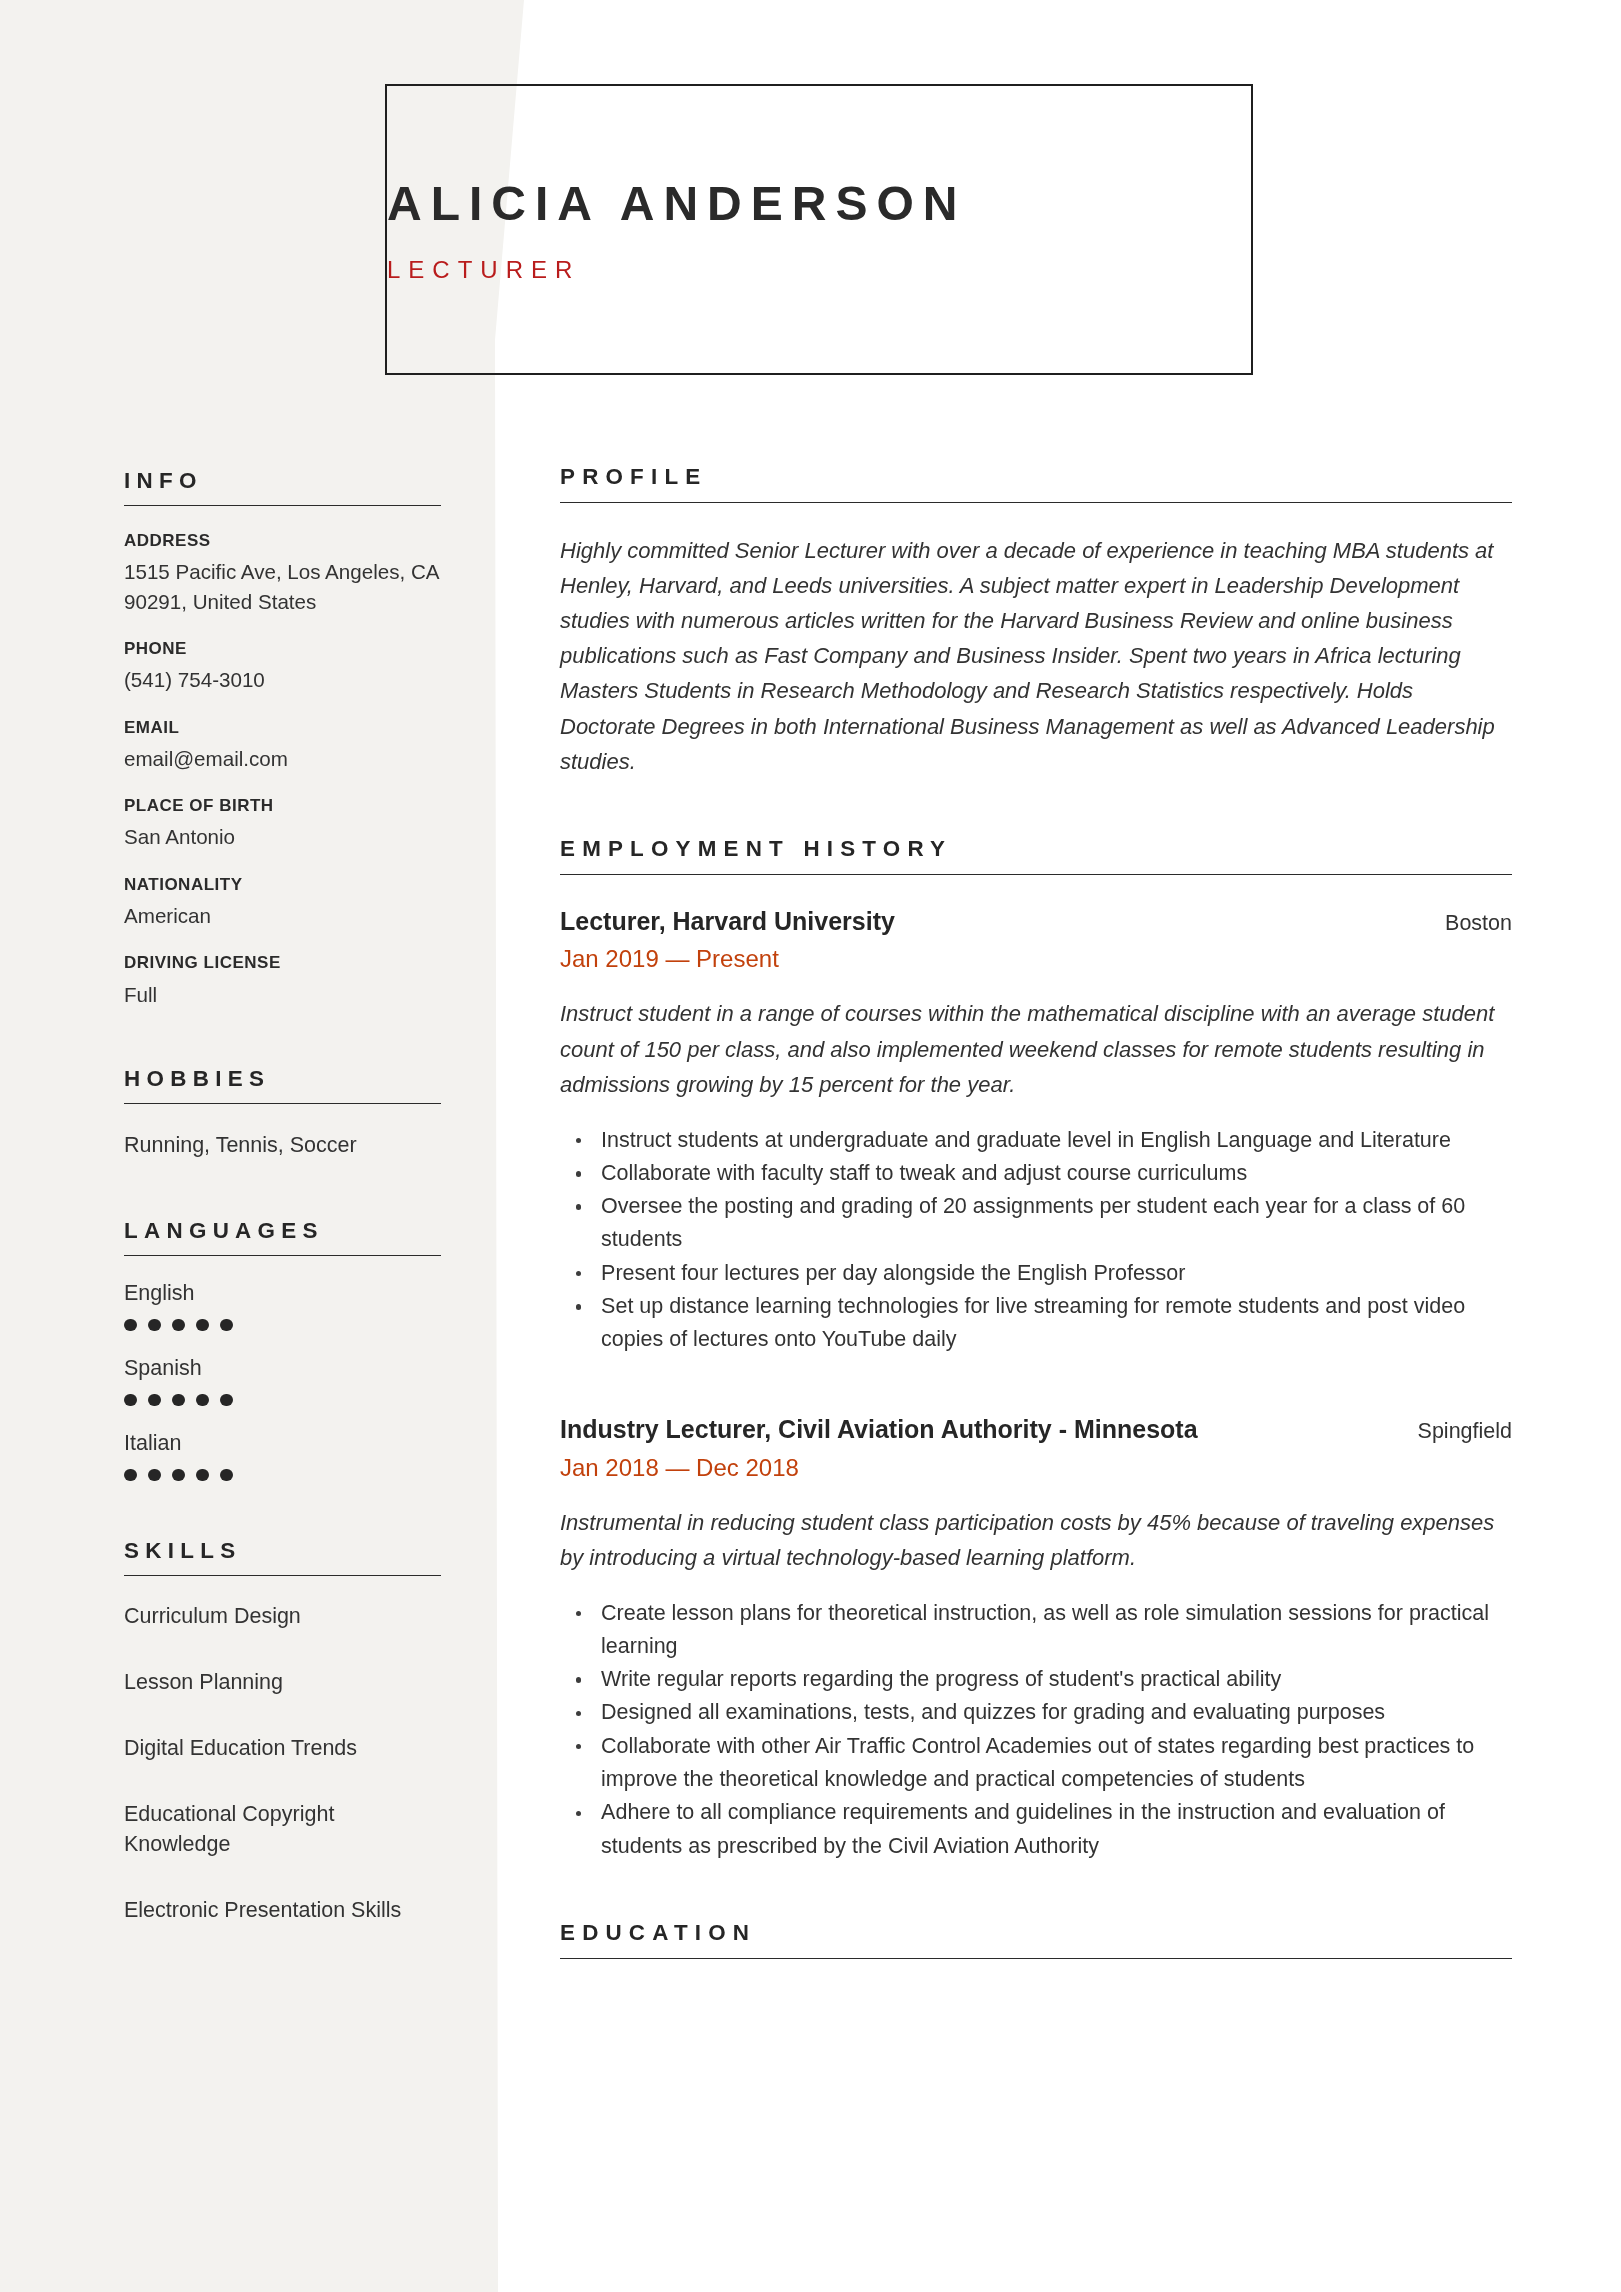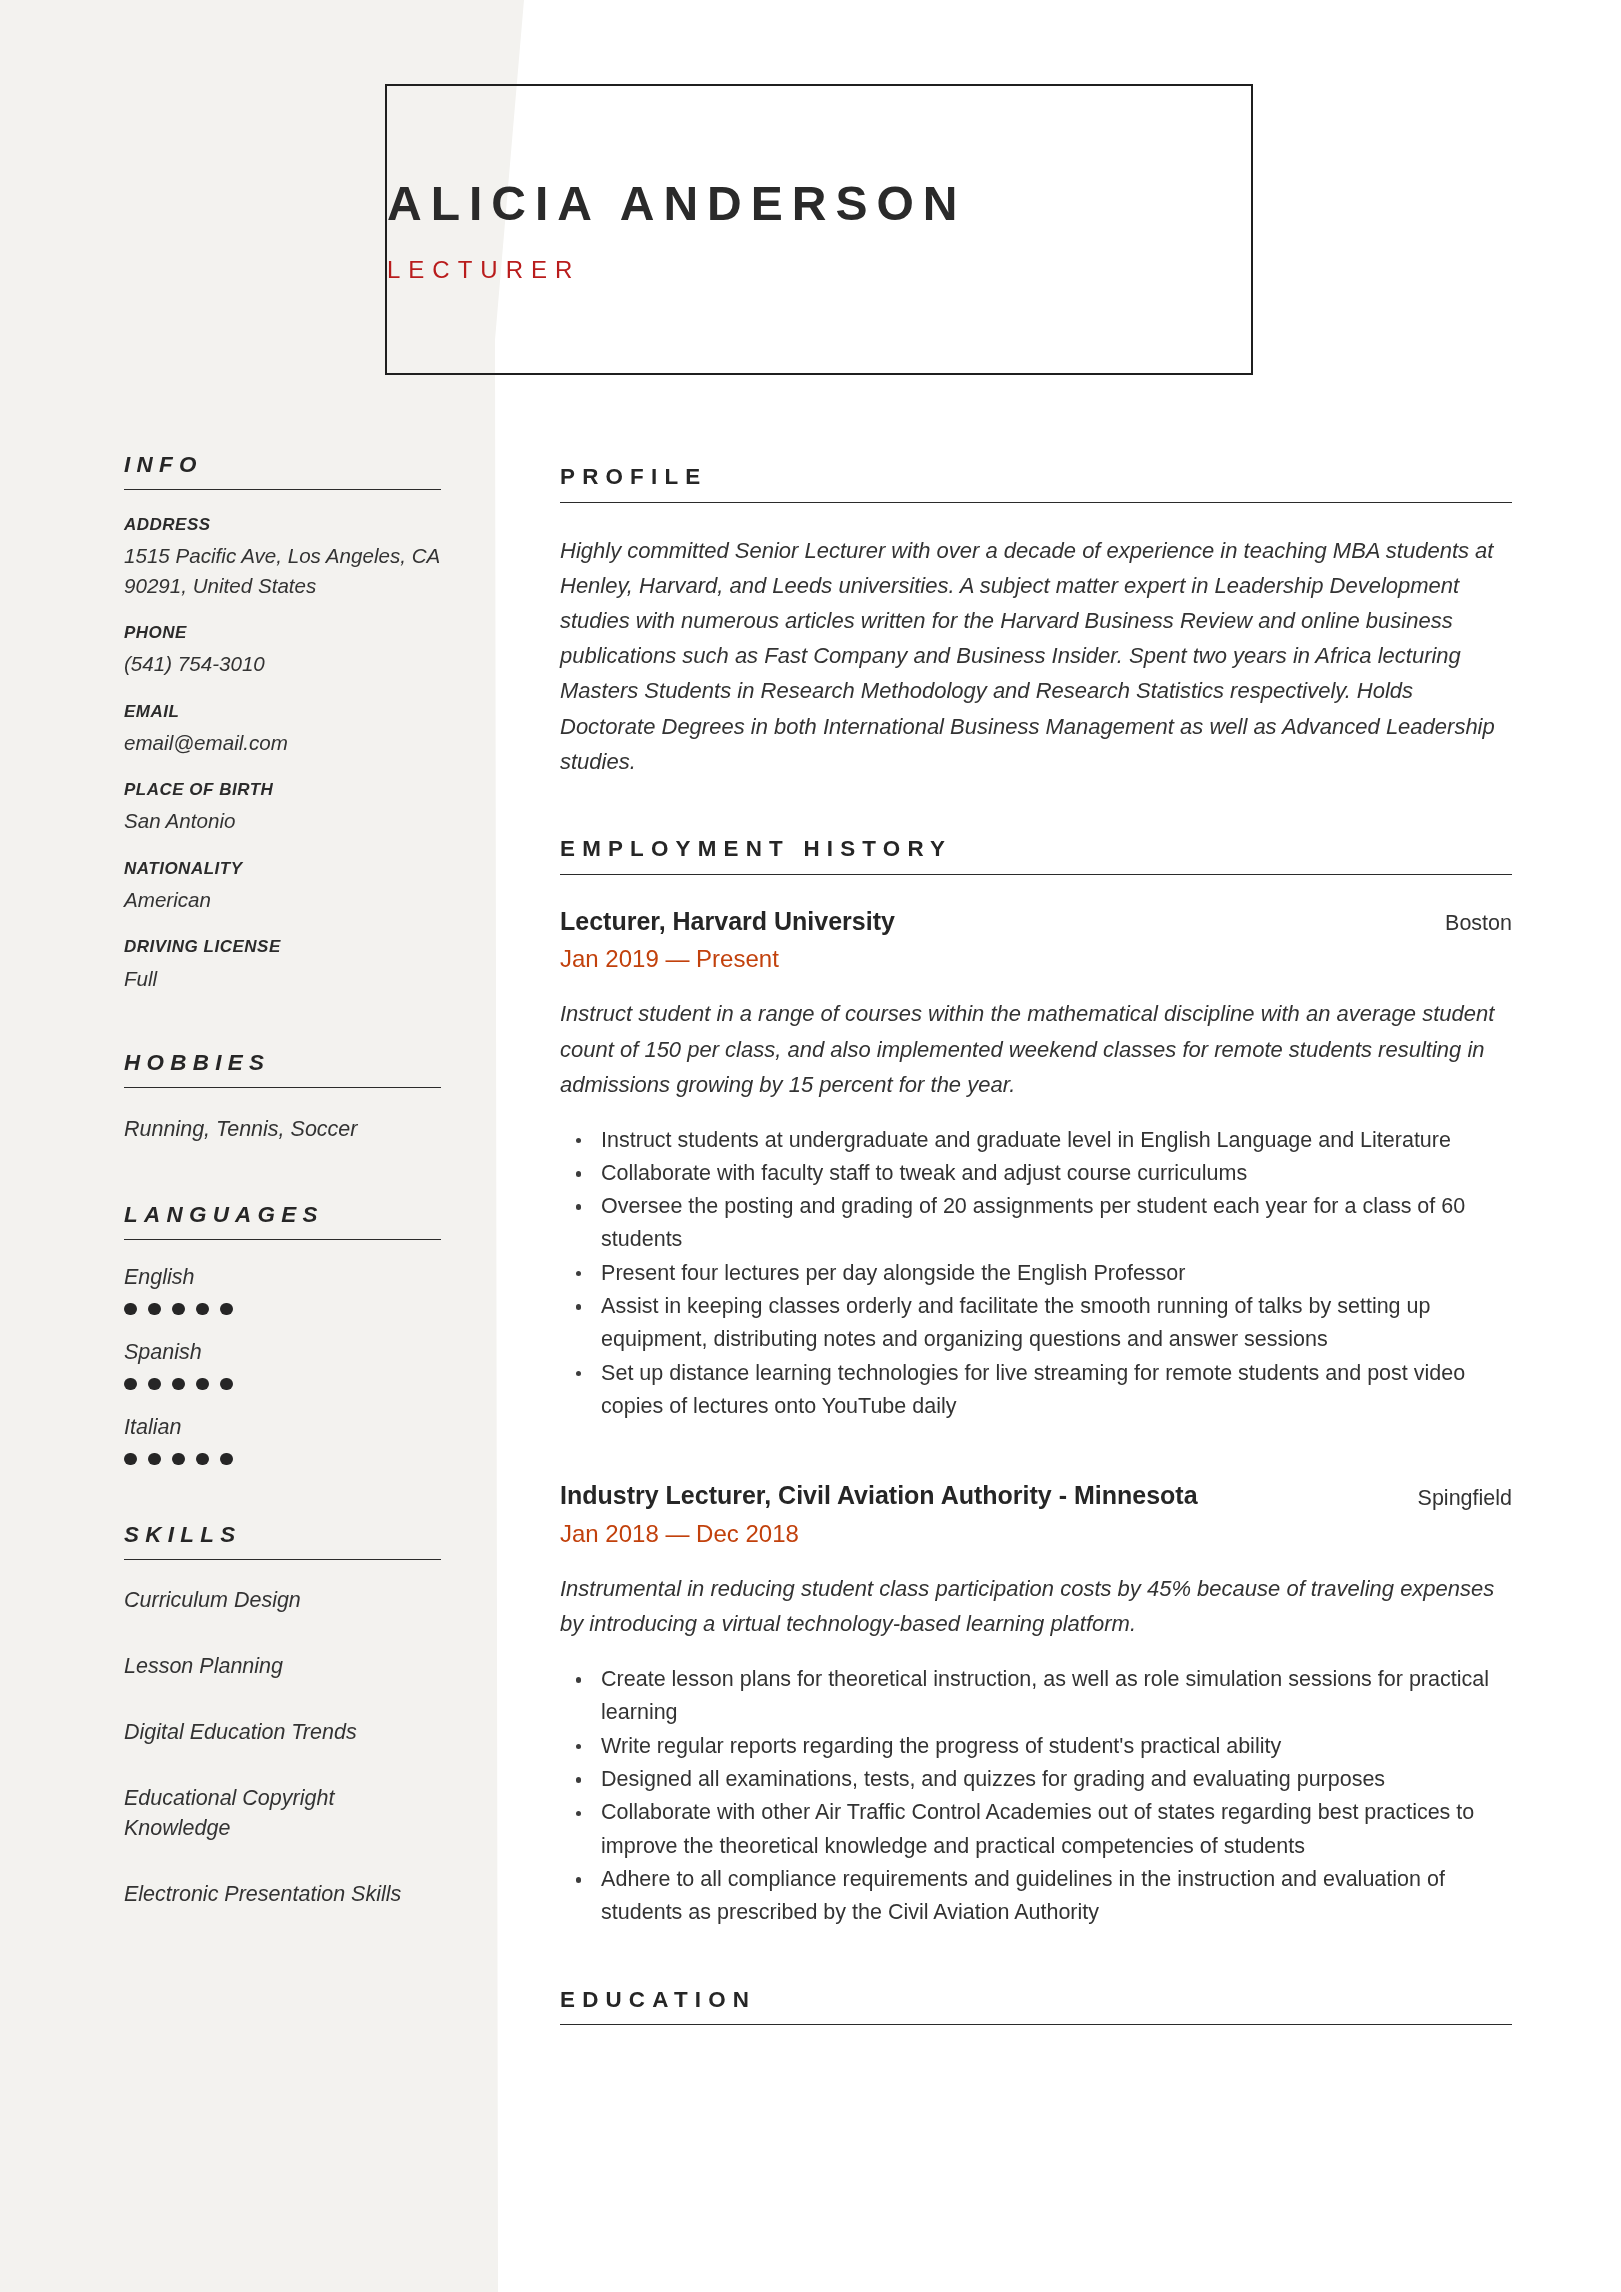--- a/index.html
+++ b/index.html
@@ -41,23 +41,22 @@
   .candidate-title {
     font-size: 24px;
     font-weight: 400;
     letter-spacing: 8px;
     color: #b91c1c;
     white-space: nowrap;
   }
   
   .sidebar {
     position: absolute;
-    left: 124px; top: 452px;
+    left: 124px; top: 468px;
     width: 317px;
-    font-style: italic;
   }
   .side-heading {
     font-size: 22.4px;
     font-weight: 700;
     letter-spacing: 6.3px;
     color: #262626;
     border-bottom: 1.8px solid #2b2b2b;
     padding: 0 0 10.7px 0;
     margin: 0 0 25px 0;
   }
@@ -268,24 +267,20 @@
         <li>
             <span class="marker"></span>
             <span class="bullet-text">Oversee the posting and grading of 20 assignments per student each year for a class of 60 students</span>
           </li>
         <li>
             <span class="marker"></span>
             <span class="bullet-text">Present four lectures per day alongside the English Professor</span>
           </li>
         <li>
             <span class="marker"></span>
-            <span class="bullet-text">Assist in keeping classes orderly and facilitate the smooth running of talks by setting up equipment, distributing notes and organizing questions and answer sessions</span>
-          </li>
-        <li>
-            <span class="marker"></span>
             <span class="bullet-text">Set up distance learning technologies for live streaming for remote students and post video copies of lectures onto YouTube daily</span>
           </li>
       </ul>
     </article>
 
     <article class="job">
       <div class="job-header">
         <h3 class="job-title-text">Industry Lecturer, Civil Aviation Authority - Minnesota</h3>
         <div class="job-location">Spingfield</div>
       </div>

